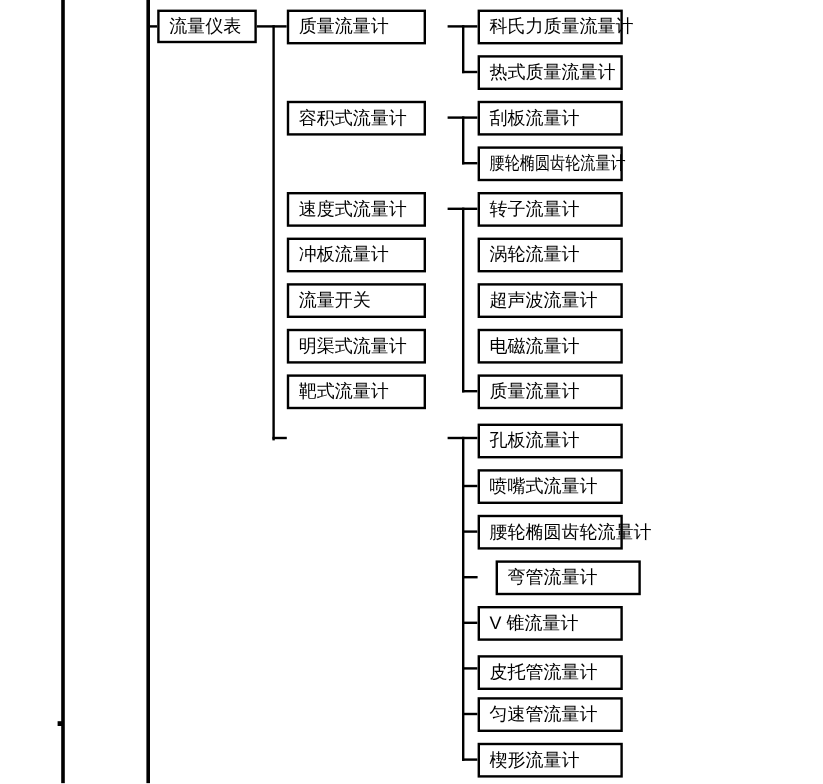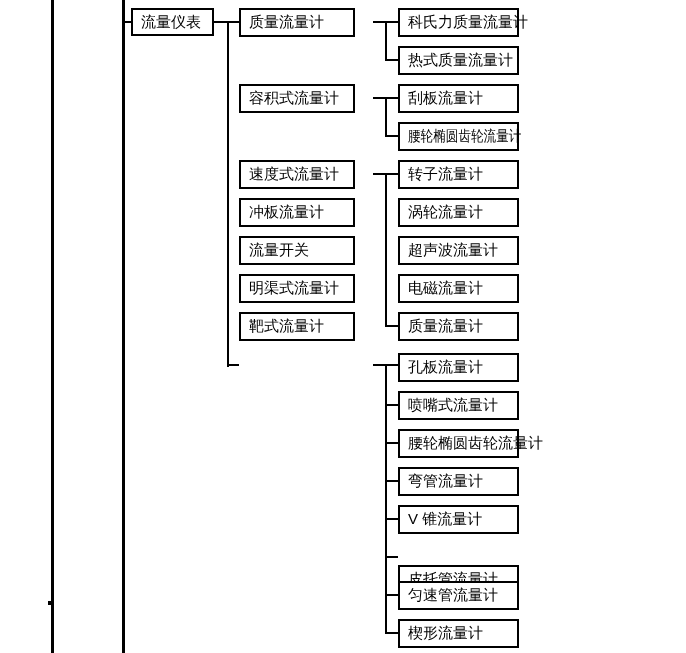--- a/index.html
+++ b/index.html
@@ -128,27 +128,27 @@
 
   <div class="box box3" style="top:353px;">
       <span>孔板流量计</span>
     </div>
   <div class="box box3" style="top:391px;">
       <span>喷嘴式流量计</span>
     </div>
   <div class="box box3" style="top:429px;">
       <span>腰轮椭圆齿轮流量计</span>
     </div>
-  <div class="box box3" style="top:467px;">
+  <div class="box box3" style="top:467px;margin-left:15px;">
       <span>弯管流量计</span>
     </div>
   <div class="box box3" style="top:505px;text-align:center;">
       <span>V 锥流量计</span>
     </div>
-  <div class="box box3" style="top:565px;">
+  <div class="box box3" style="top:546px;">
       <span>皮托管流量计</span>
     </div>
   <div class="box box3" style="top:581px;">
       <span>匀速管流量计</span>
     </div>
   <div class="box box3" style="top:619px;">
       <span>楔形流量计</span>
     </div>
 
 </div>

